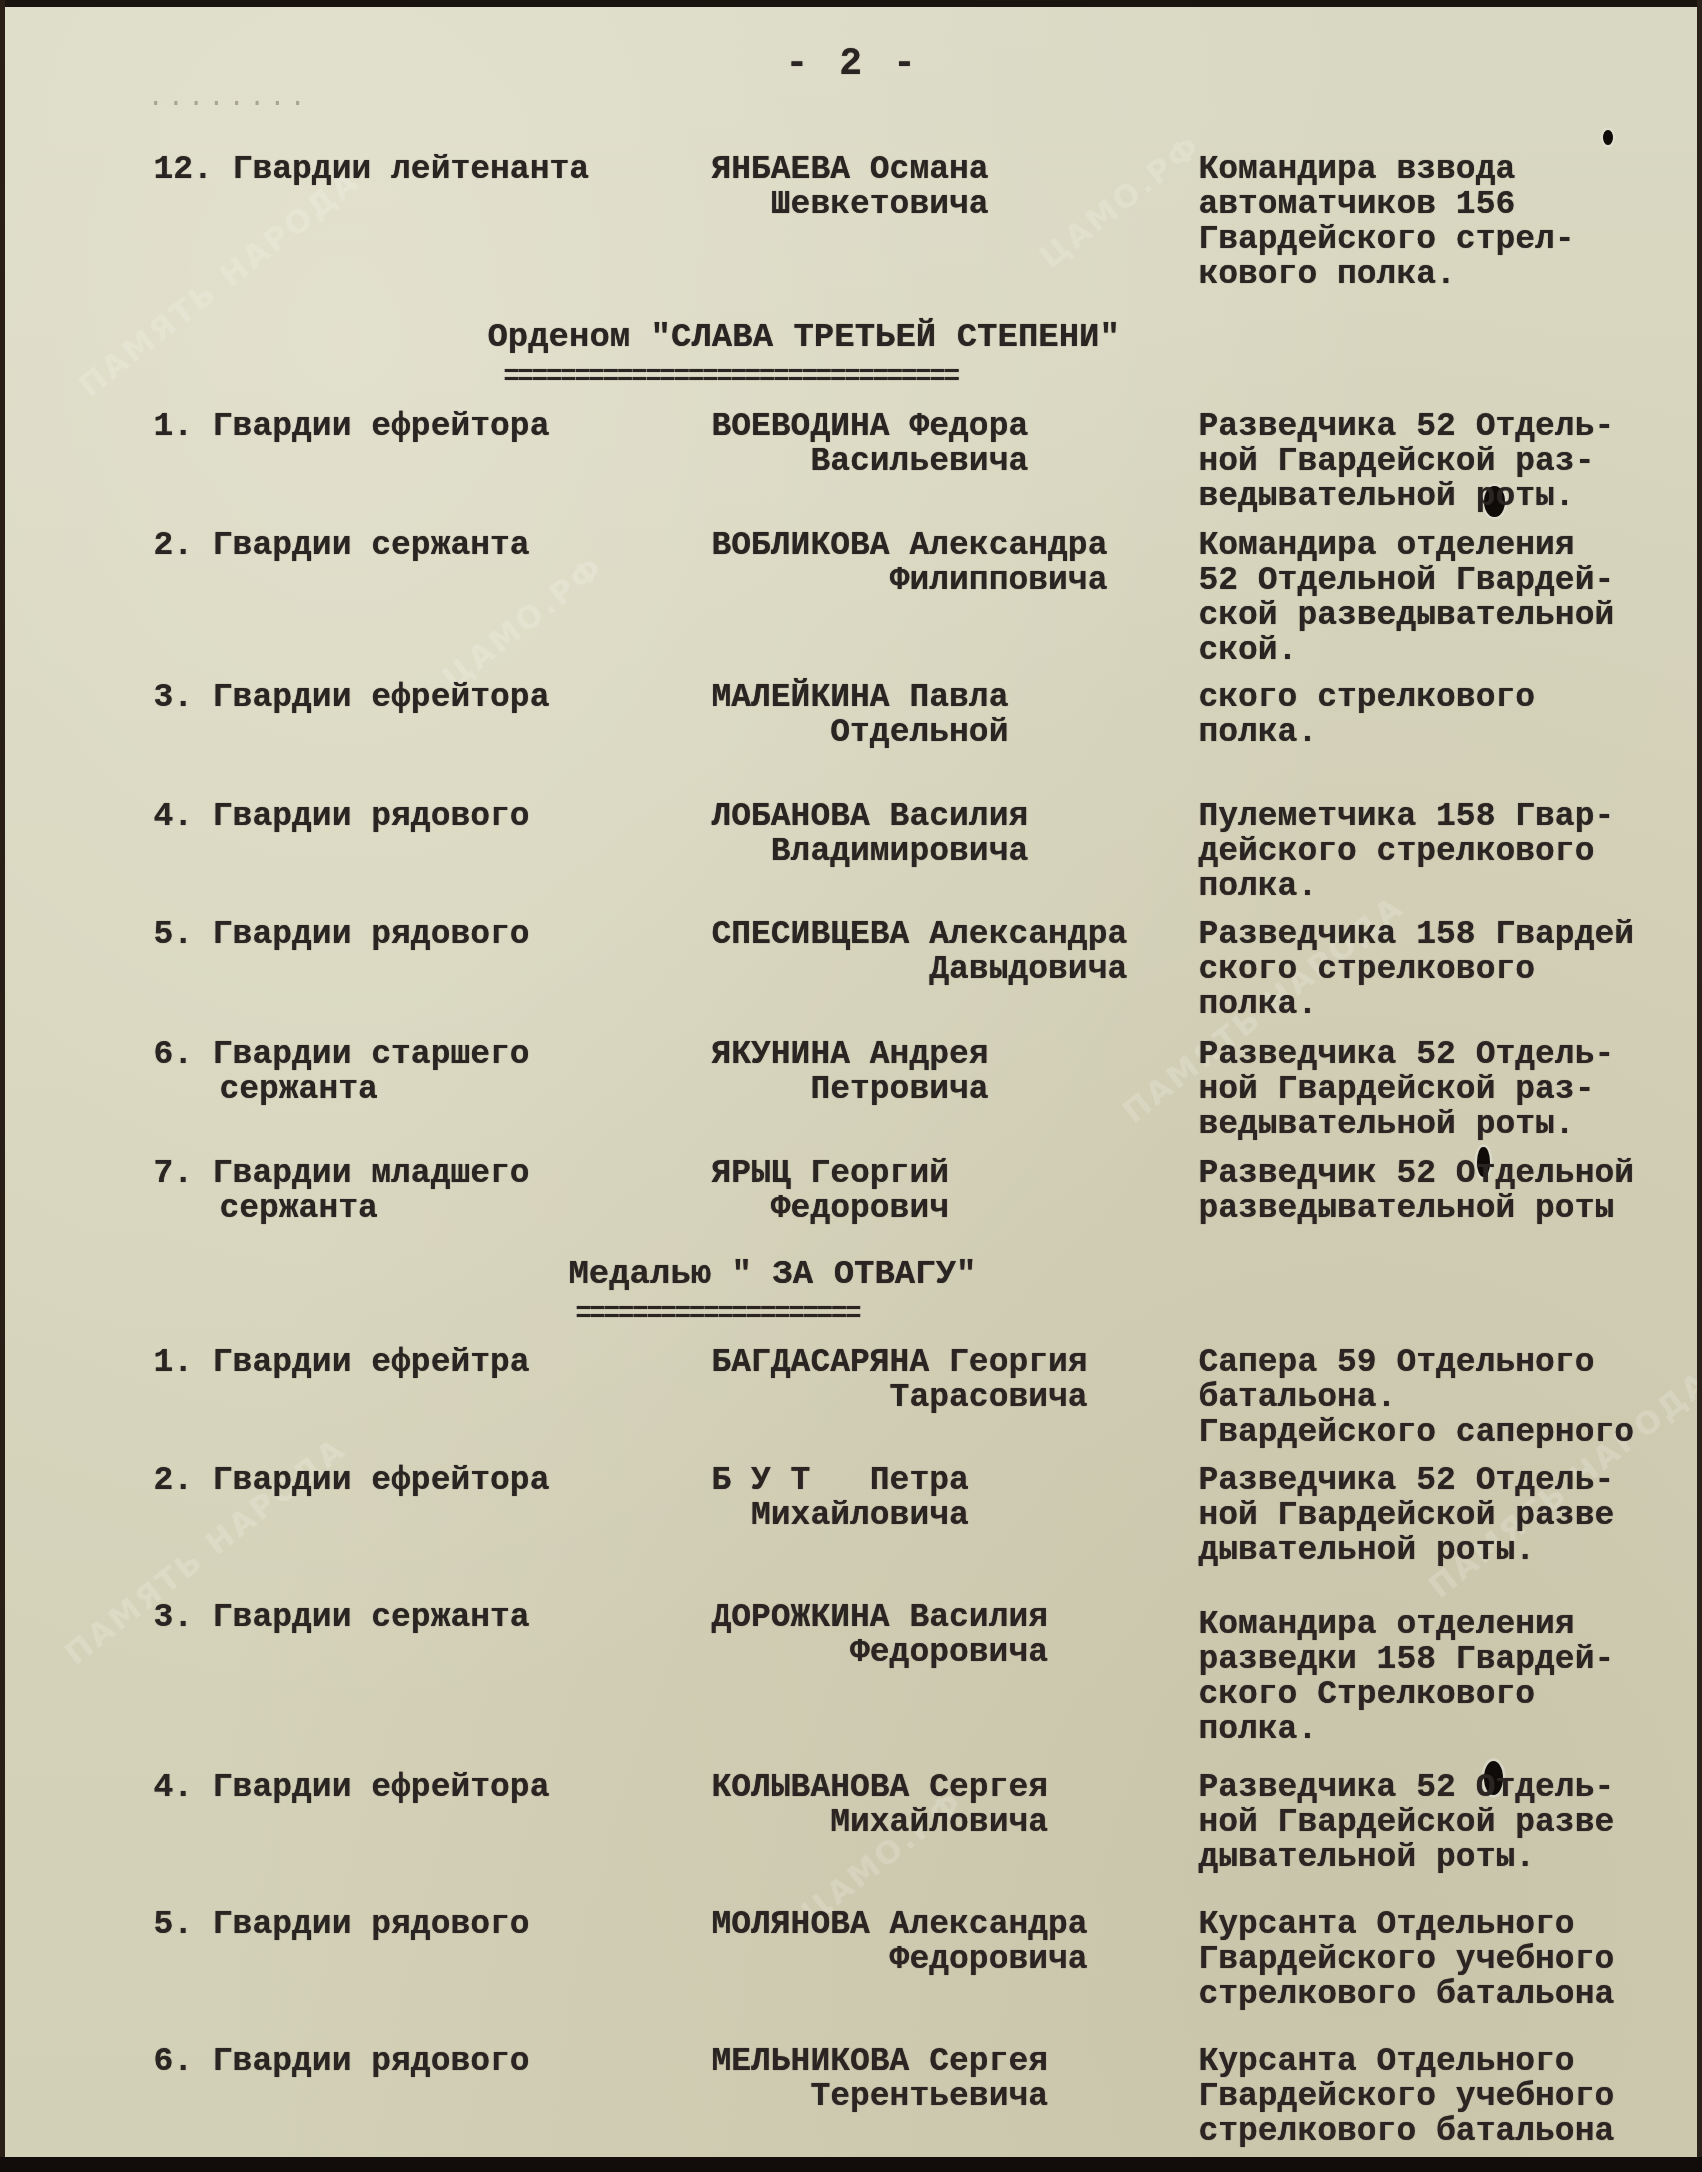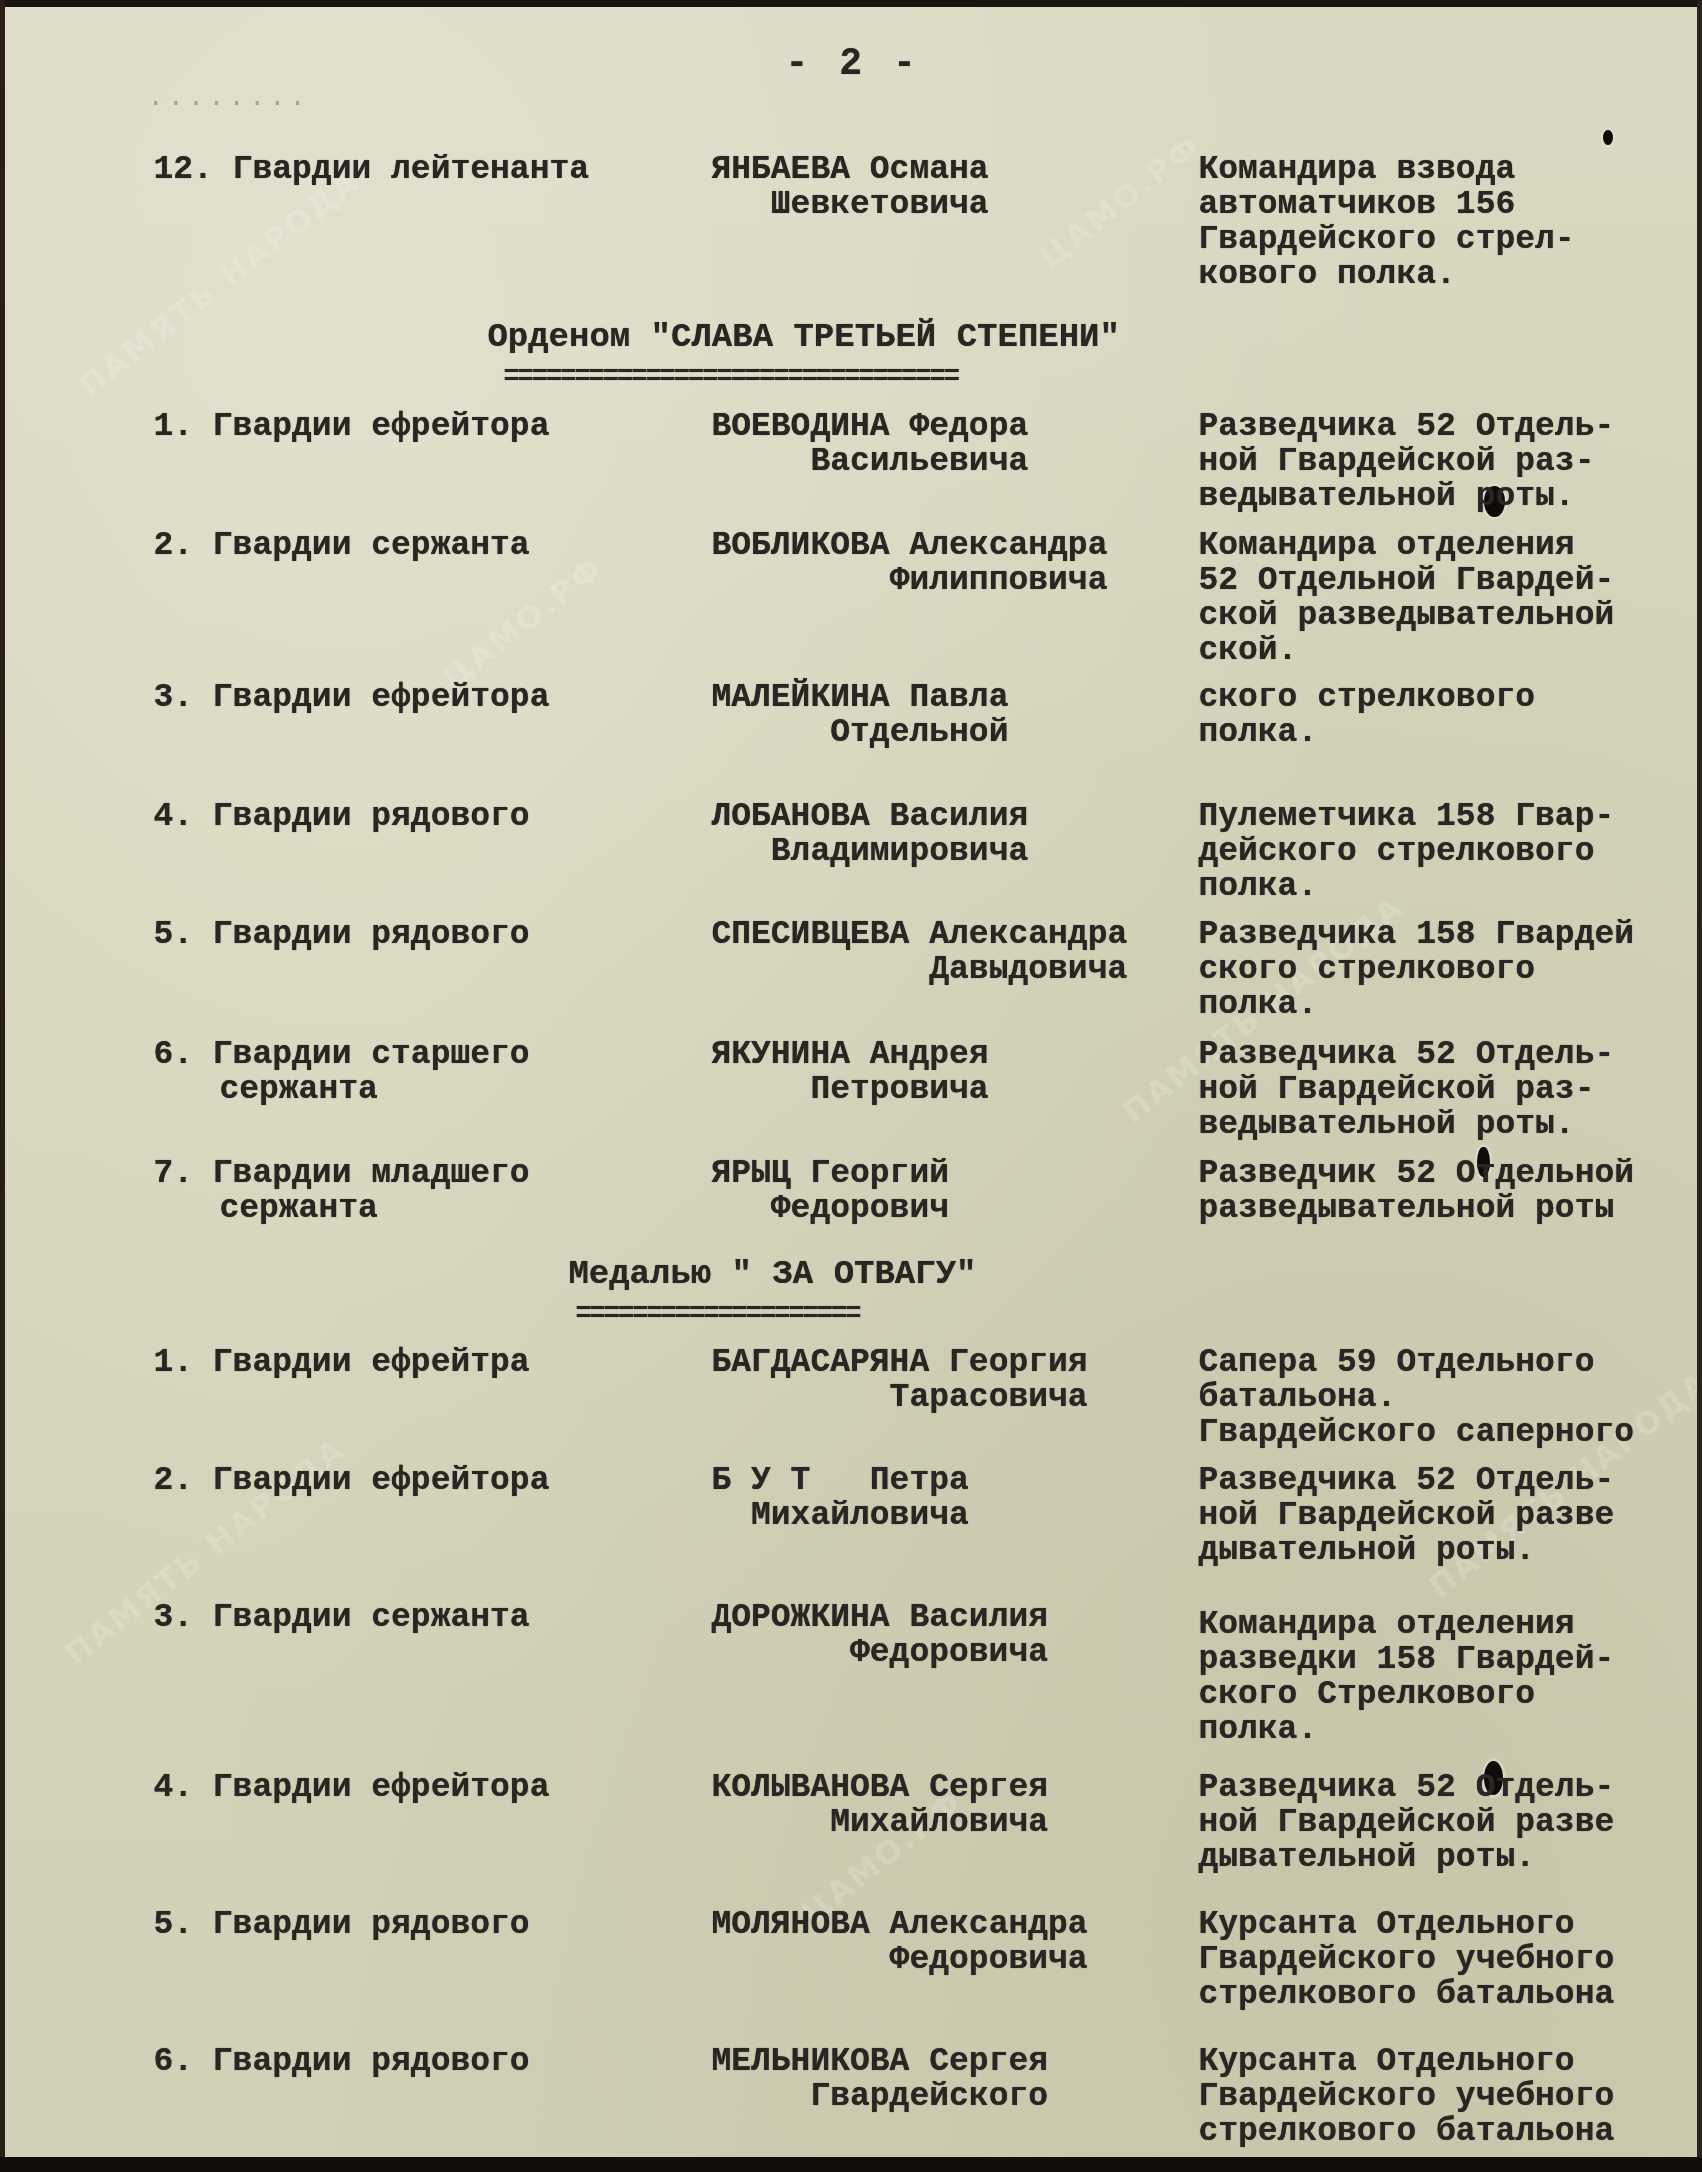--- a/index.html
+++ b/index.html
@@ -148,21 +148,21 @@
   </div>
 
   <div class="entry ink" style="top:1900px;">
     <div class="col col-rank"><span>5.</span> <span>Гвардии рядового</span></div>
     <div class="col col-name"><div>МОЛЯНОВА Александра</div><div>Федоровича</div></div>
     <div class="col col-position"><div>Курсанта Отдельного</div><div>Гвардейского учебного</div><div>стрелкового батальона</div></div>
   </div>
 
   <div class="entry ink" style="top:2037px;">
     <div class="col col-rank"><span>6.</span> <span>Гвардии рядового</span></div>
-    <div class="col col-name"><div>МЕЛЬНИКОВА Сергея</div><div>Гвардейского</div></div>
+    <div class="col col-name"><div>МЕЛЬНИКОВА Сергея</div><div>Терентьевича</div></div>
     <div class="col col-position"><div>Курсанта Отдельного</div><div>Гвардейского учебного</div><div>стрелкового батальона</div></div>
   </div>
 
 </div>
 
 <div class="right-edge"></div>
 <div class="bottom-edge"></div>
 
 
 </body></html>

